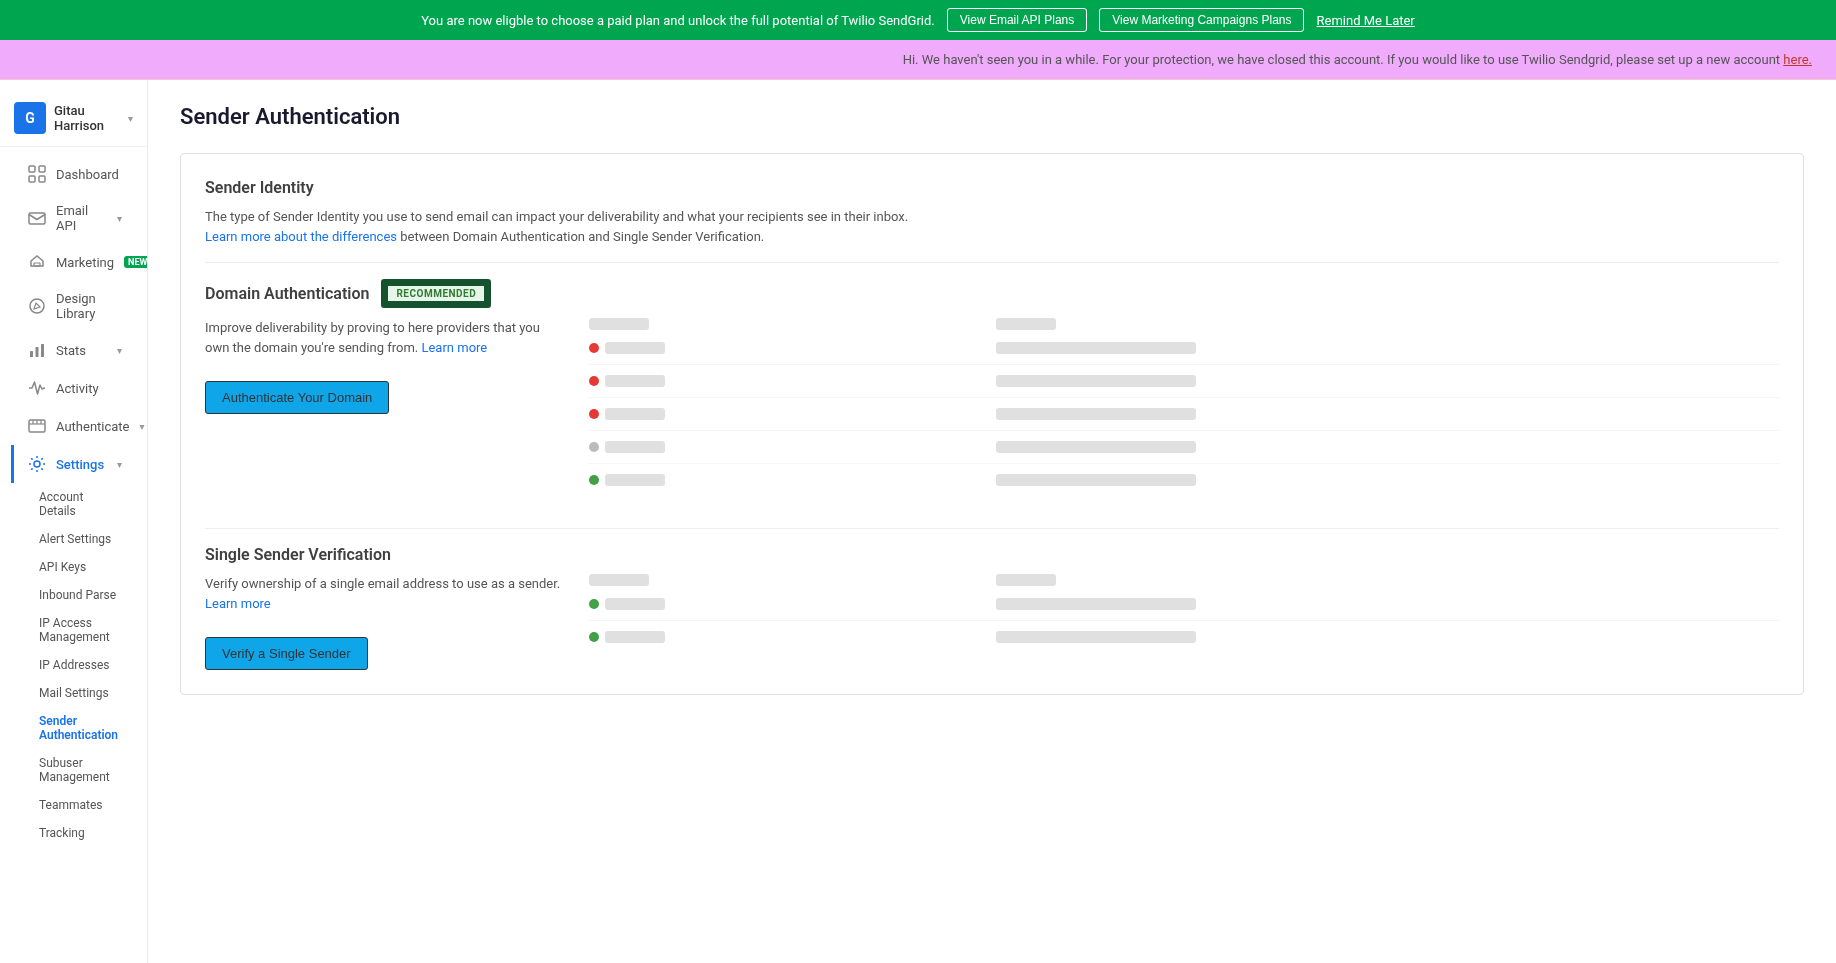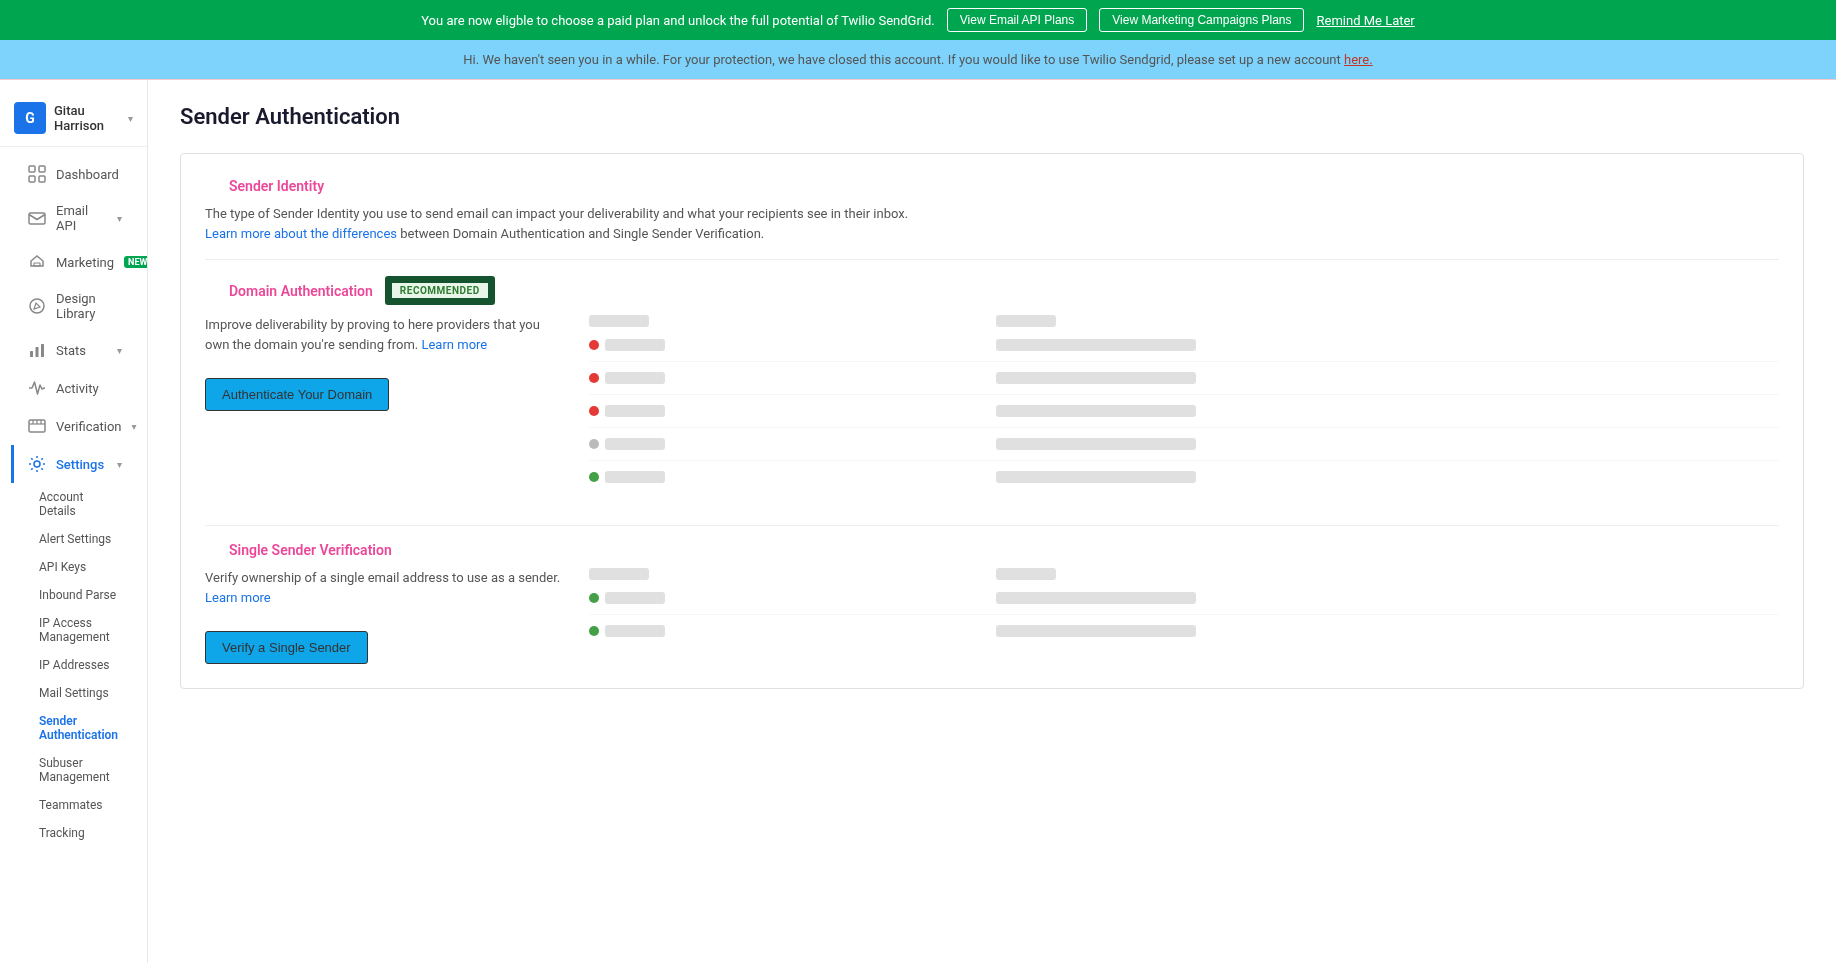--- a/index.html
+++ b/index.html
@@ -33,26 +33,26 @@
     .top-banner .remind-link {
       color: white;
       text-decoration: underline;
       cursor: pointer;
       font-size: 13px;
       white-space: nowrap;
     }
 
     
     .warning-bar {
-      background: #7dd3fc;
+      background: #f0abfc;
       border-bottom: 1px solid #f5c6cb;
-      padding: 12px 31px;
+      padding: 12px 24px;
       font-size: 13px;
       color: #555;
-      text-align: center;
+      text-align: right;
     }
     .warning-bar a { color: #c0392b; }
 
     
     .layout { display: flex; height: calc(100vh - 80px); }
 
     
     .sidebar {
       width: 148px;
       min-width: 148px;
@@ -140,21 +140,21 @@
       margin-bottom: 24px;
       padding: 24px;
     }
 
     .section-header {
       display: flex;
       align-items: center;
       gap: 12px;
       margin-bottom: 10px;
     }
-    .section-title { font-size: 14px; font-weight: 600; color: #ec4899; margin-left: 24px; }
+    .section-title { font-size: 16px; font-weight: 600; color: #404040; }
     .recommended-badge {
       background: #e8f5e9;
       color: #2e7d32;
       border: 7px solid #14532d;
       font-size: 10px;
       font-weight: 700;
       padding: 2px 8px;
       border-radius: 3px;
       text-transform: uppercase;
       letter-spacing: 0.5px;
@@ -312,21 +312,21 @@
         </svg>
         <span class="nav-label">Activity</span>
       </div>
 
       <div class="nav-item">
         <svg class="nav-icon" viewBox="0 0 18 18" fill="none">
           <rect x="1" y="3" width="16" height="12" rx="1.5" stroke="#888" stroke-width="1.5"></rect>
           <path d="M1 7h16" stroke="#888" stroke-width="1.2"></path>
           <path d="M5 3v4M9 3v4M13 3v4" stroke="#888" stroke-width="1.2"></path>
         </svg>
-        <span class="nav-label">Verification</span>
+        <span class="nav-label">Authenticate</span>
         <span class="nav-arrow">▾</span>
       </div>
 
       <div class="nav-item active">
         <svg class="nav-icon" viewBox="0 0 18 18" fill="none">
           <circle cx="9" cy="9" r="3" stroke="#1a73e8" stroke-width="1.5"></circle>
           <path d="M9 1v2M9 15v2M1 9h2M15 9h2M3.22 3.22l1.41 1.41M13.37 13.37l1.41 1.41M3.22 14.78l1.41-1.41M13.37 4.63l1.41-1.41" stroke="#1a73e8" stroke-width="1.5"></path>
         </svg>
         <span class="nav-label">Settings</span>
         <span class="nav-arrow">▾</span>

